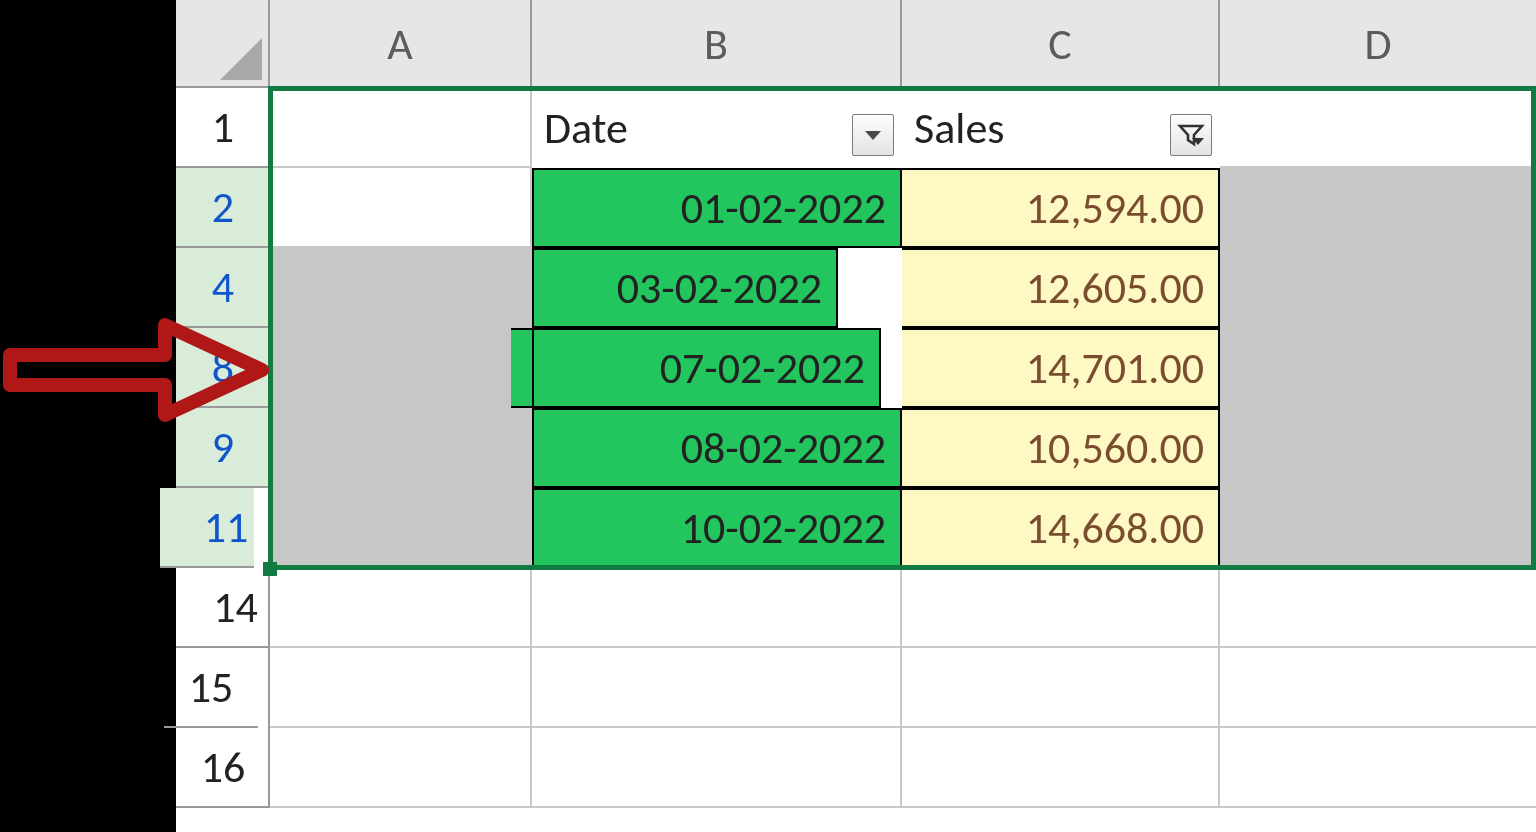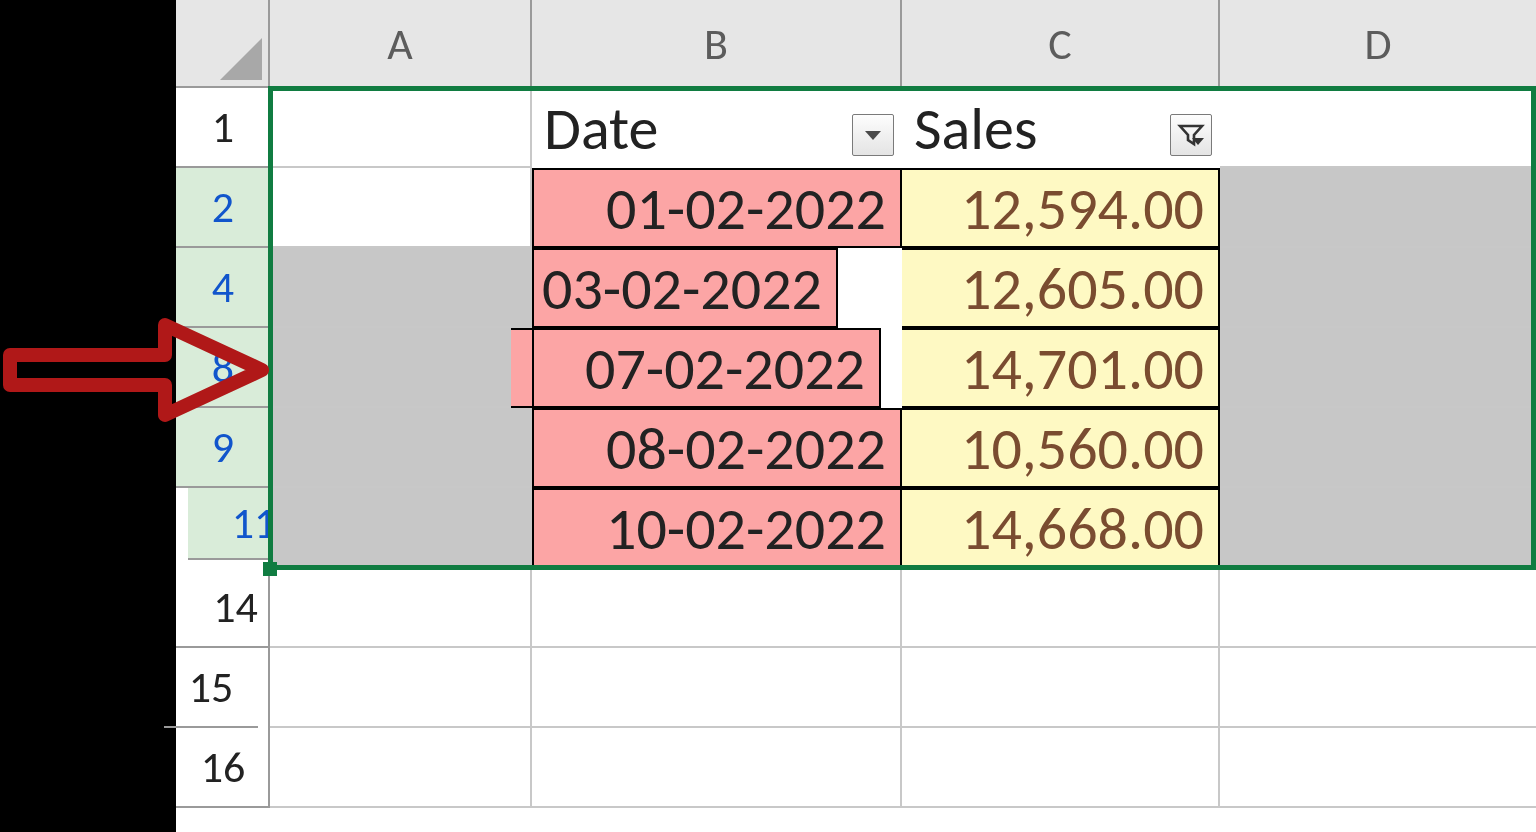--- a/index.html
+++ b/index.html
@@ -17,26 +17,26 @@
   .cornerbox { position:absolute; left:176px; top:0; width:94px; height:88px; border-right:2px solid #9a9a9a; border-bottom:2px solid #9a9a9a; background:#e6e6e6; cursor:pointer; }
   .cornerbox svg { position:absolute; right:6px; bottom:6px; }
 
   .colhdr { position:absolute; top:0; height:88px; display:flex; align-items:center; justify-content:center; font-size:44px; color:#5c5c5c; border-right:2px solid #9a9a9a; cursor:pointer; user-select:none; }
   .colhdr:last-child { border-right:none; }
 
   .rowhdr { width:94px; display:flex; align-items:center; justify-content:center; font-size:44px; color:#222; border-bottom:2px solid #9a9a9a; cursor:pointer; user-select:none; }
   .rowhdr.filtered { background:#d9ecd9; color:#1155cc; }
 
   
-  .cell { position:absolute; display:flex; align-items:center; font-size:60px; color:#222; border-right:2px solid #c8c8c8; border-bottom:2px solid #c8c8c8; cursor:cell; }
+  .cell { position:absolute; display:flex; align-items:center; font-size:44px; color:#222; border-right:2px solid #c8c8c8; border-bottom:2px solid #c8c8c8; cursor:cell; }
   .cell.hdrcell { background:#fff; color:#222; padding-left:12px; border-right:none; border-bottom:none; }
   .cell.datacell { justify-content:flex-end; padding-right:14px; }
   .cell.empty { background:#fff; }
   .cell.sel { background:#c7c7c7; }
-  .cell.tbl { background:#fca5a5; border-right:2px solid #000; border-bottom:2px solid #000; border-top:2px solid #000; }
+  .cell.tbl { background:#22c55e; border-right:2px solid #000; border-bottom:2px solid #000; border-top:2px solid #000; }
   .cell.sales { background:#fef9c3; color:#7a4c30; }
 
   .filterbtn { position:absolute; width:42px; height:42px; background:linear-gradient(#fdfdfd,#e4e4e4); border:1px solid #7a7a7a; border-radius:2px; display:flex; align-items:center; justify-content:center; cursor:pointer; }
 
   
   .selrect { position:absolute; border:5px solid #107c41; pointer-events:none; }
   .selhandle { position:absolute; width:14px; height:14px; background:#107c41; pointer-events:none; }
   .selwhite { position:absolute; background:#fff; pointer-events:none; }
 
   
@@ -84,21 +84,21 @@
     </div>
   <div class="rowhdr filtered" style="position:absolute; left:176px; top:248px; height:80px;">
       <span>4</span>
     </div>
   <div class="rowhdr filtered" style="position:absolute; left:176px; top:328px; height:80px;">
       <span>8</span>
     </div>
   <div class="rowhdr filtered" style="position:absolute; left:176px; top:408px; height:80px;">
       <span>9</span>
     </div>
-  <div class="rowhdr filtered" style="position:absolute; left:188px; top:488px; height:72px;padding-left:38px;">
+  <div class="rowhdr filtered" style="position:absolute; left:160px; top:488px; height:80px;padding-left:38px;">
       <span>11</span>
     </div>
   <div class="rowhdr" style="position:absolute; left:176px; top:568px; height:80px;padding-left:25px;">
       <span>14</span>
     </div>
   <div class="rowhdr" style="position:absolute; left:164px; top:648px; height:80px;">
       <span>15</span>
     </div>
   <div class="rowhdr" style="position:absolute; left:176px; top:728px; height:80px;justify-content:center;">
       <span>16</span>

